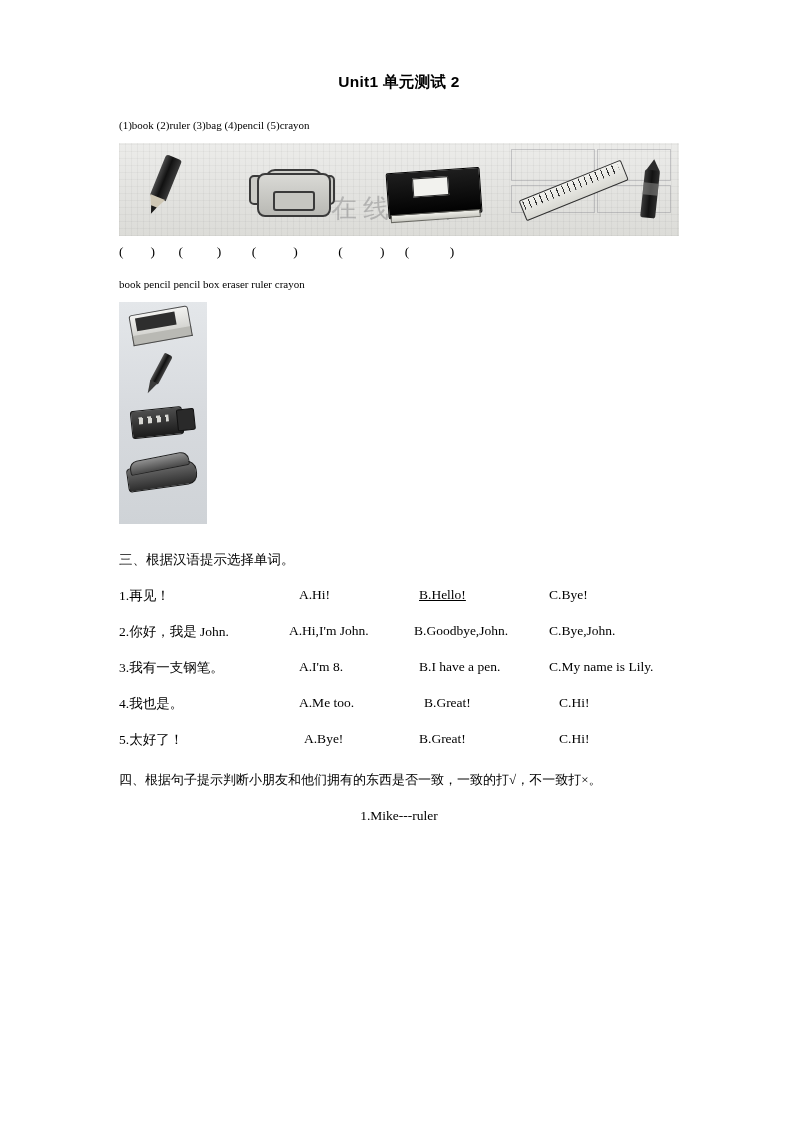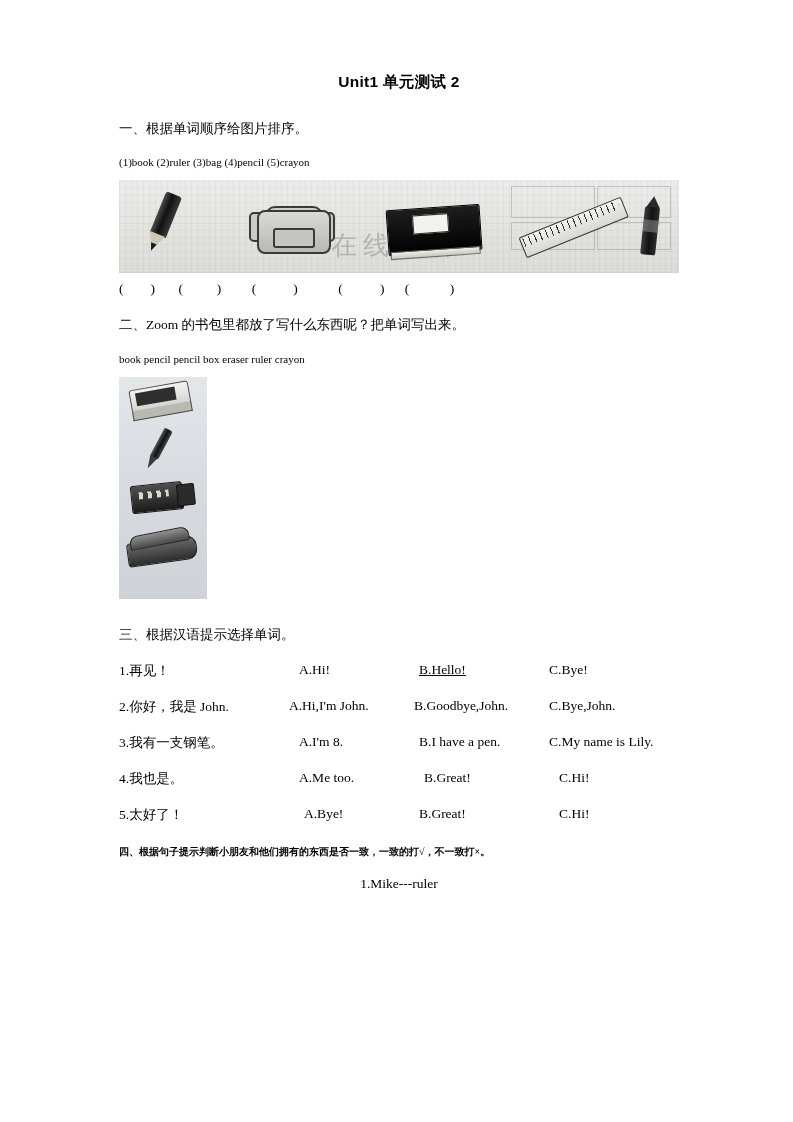--- a/index.html
+++ b/index.html
@@ -325,40 +325,38 @@
   .q-row {
     font-size: 13.5px;
     margin: 0 0 19px 0;
     position: relative;
     height: 17px;
     white-space: pre;
   }
   .q-row .qtext { position: absolute; left: 0; top: 0; text-align: right; }
   .q-row .opt { position: absolute; top: 0; }
   .sec4 {
-    font-size: 10px;
+    font-size: 13px;
     line-height: 2.05;
     margin: 0 0 10px 0;
-    font-weight: bold;
   }
   .tail-item {
     font-size: 13.5px;
     margin: 14px 0 0 0;
     text-align: center;
   }
 </style>
 </head>
 <body>
 
 <div class="page">
   <div class="content">
 
     <h1 class="doc-title">Unit1 单元测试 2</h1>
 
-    <p class="line sec-head">一、根据单词顺序给图片排序。</p>
     <p class="words-row">(1)book      (2)ruler    (3)bag      (4)pencil       (5)crayon</p>
 
     <div class="img-strip">
       <div class="bgtex"></div>
       <div class="faintbox" style="left:392px;top:6px;width:82px;height:30px;"></div>
       <div class="faintbox" style="left:478px;top:6px;width:72px;height:30px;"></div>
       <div class="faintbox" style="left:392px;top:42px;width:82px;height:26px;"></div>
       <div class="faintbox" style="left:478px;top:42px;width:72px;height:26px;"></div>
       <div class="faintword" style="left:212px;top:48px;">在线英语</div>
 
@@ -389,21 +387,20 @@
 
       <div class="obj-crayon">
         <div class="ctop"></div>
         <div class="cbody"></div>
         <div class="cband"></div>
       </div>
     </div>
 
     <p class="brackets">(        )       (          )         (           )            (           )      (            )</p>
 
-    <p class="line sec-head">二、Zoom 的书包里都放了写什么东西呢？把单词写出来。</p>
     <p class="words-row">book     pencil      pencil box    eraser    ruler crayon</p>
 
     <div class="img-col">
       <div class="bgtex2"></div>
       <div class="o2-eraser">
         <div class="top"></div>
         <div class="wrap"></div>
         <div class="side"></div>
       </div>
       <div class="o2-pen">

